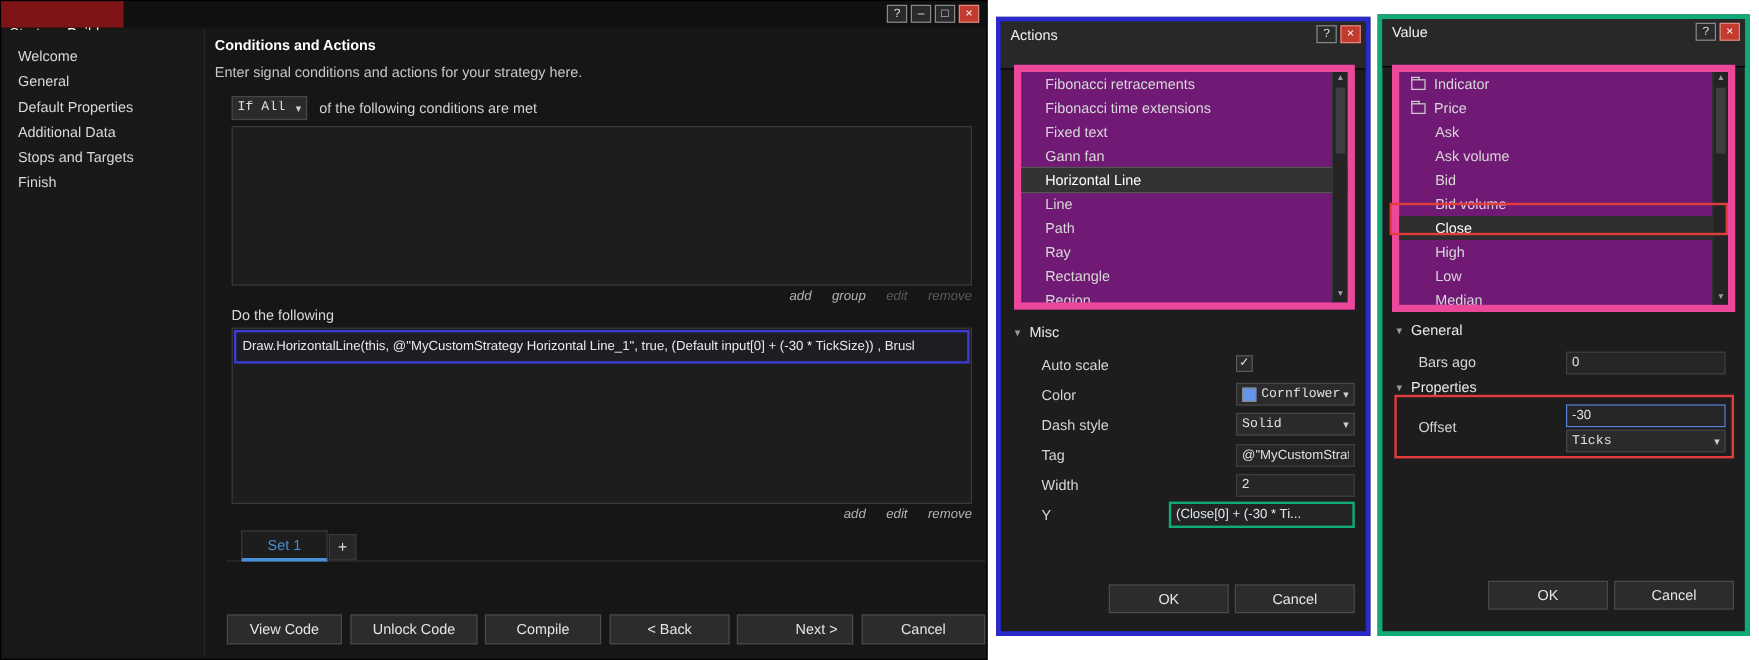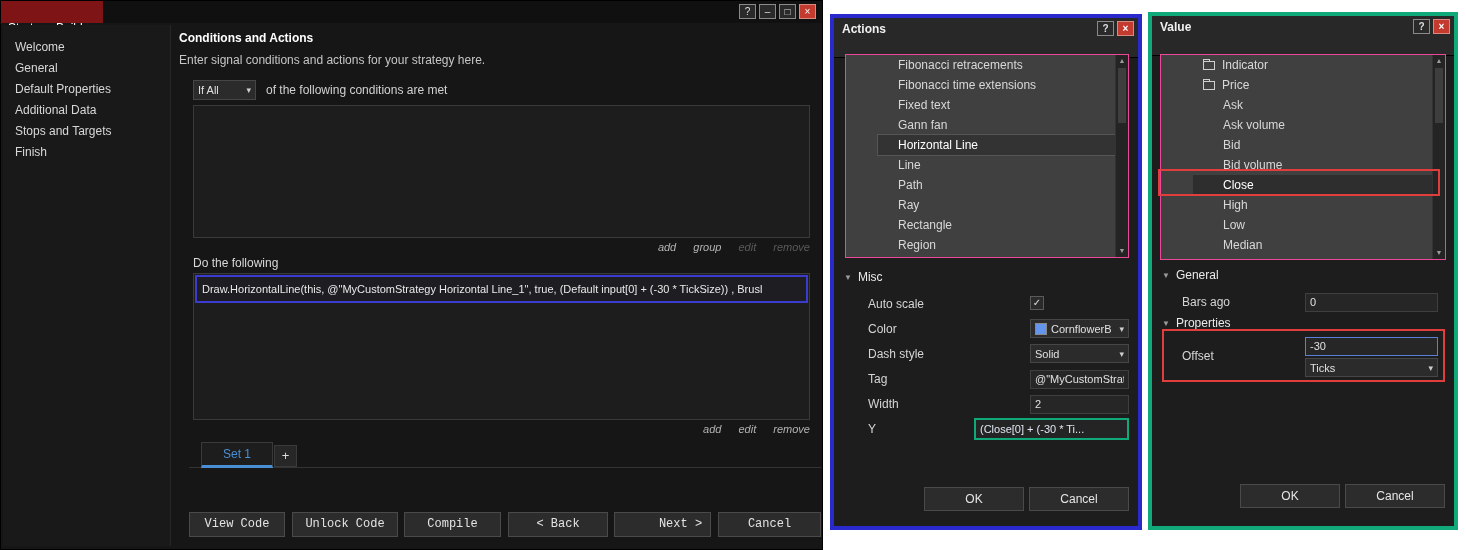--- a/index.html
+++ b/index.html
@@ -47,50 +47,50 @@
   .act-links { top:422px; }
 
   .tab-line { position:absolute; left:188px; top:466px; width:632px; border-top:1px solid #333; }
   .set-tab { position:absolute; left:200px; top:441px; width:72px; height:26px; background:#1d1d1d;
              border:1px solid #3a3a3a; border-bottom:3px solid #4a8fd4; color:#4a8fd4;
              text-align:center; line-height:22px; font-size:12px; }
   .add-tab { position:absolute; left:273px; top:444px; width:23px; height:22px; background:#272727;
              border:1px solid #3a3a3a; color:#dddddd; text-align:center; line-height:20px; font-size:13px; }
 
   .btn { position:absolute; top:511px; height:25px; background:#2c2c2c; border:1px solid #4a4a4a;
-         color:#e4e4e4; font-size:12px; text-align:center; line-height:23px; cursor:pointer;font-family:Liberation Mono, monospace; }
+         color:#e4e4e4; font-size:12px; text-align:center; line-height:23px; cursor:pointer; }
   .btn-viewcode { left:188px; width:96px; }
   .btn-unlock  { left:291px; width:106px; }
   .btn-compile { left:403px; width:97px; }
   .btn-back    { left:507px; width:100px; }
   .btn-next    { left:613px; width:97px;padding-left:36px; }
   .btn-cancel-main { left:717px; width:103px; }
 
   
   .dlg-titlebar { position:absolute; left:0; top:0; right:0; height:40px; background:#282828;
-                  border-bottom:1px solid #000;font-weight:bold; }
+                  border-bottom:1px solid #000; }
   .dlg-title { position:absolute; left:8px; top:0; line-height:22px; color:#f0f0f0; font-size:12px; }
   .dlg-tbtns { position:absolute; right:4px; top:3px; display:flex; gap:3px; }
-  .listbox { position:absolute; background:#404040; border:1px solid #ec4899; overflow:hidden;padding-left:32px; }
+  .listbox { position:absolute; background:#701a75; border:6px solid #ec4899; overflow:hidden; }
   .list-item { height:20px; line-height:20px; padding-left:20px; color:#d8d8d8; font-size:12px;
                white-space:nowrap; }
   .list-item.selected { background:#333333; color:#ffffff; outline:1px solid #555; }
   .scrollbar { position:absolute; top:0; right:0; bottom:0; width:13px; background:#242424;
                border-left:1px solid #333; }
   .sb-arrow { position:absolute; left:0; right:0; height:12px; font-size:7px; color:#9c9c9c;
               text-align:center; line-height:12px; }
   .sb-arrow.up { top:0; } .sb-arrow.down { bottom:0; }
   .sb-thumb { position:absolute; left:2px; right:2px; top:13px; height:55px; background:#3e3e3e; }
 
   .section-h { position:absolute; left:10px; color:#eaeaea; font-size:12px; }
   .expander { color:#9a9a9a; font-size:8px; margin-right:6px; vertical-align:1px; }
   .prop-label { position:absolute; color:#d5d5d5; font-size:12px; line-height:20px; }
   .dropdown { background:#2b2b2b; border:1px solid #464646; color:#e0e0e0; font-size:11px;
               display:flex; align-items:center; padding:0 4px; height:100%; }
-  .dd-text { flex:1; overflow:hidden; white-space:nowrap; }
+  .dd-text { flex:1; overflow:hidden; white-space:nowrap;font-family:Liberation Mono, monospace; }
   .dd-chevron { color:#cfcfcf; font-size:9px; margin-left:2px; }
   .swatch { width:12px; height:12px; border:1px solid #888; margin-right:4px; flex:none; }
   .tfield { background:#262626; border:1px solid #3f3f3f; color:#e0e0e0; font-size:11px;
             padding:0 4px; width:100%; height:100%; font-family:inherit; }
   .checkbox { width:14px; height:14px; background:#2a2a2a; border:1px solid #5a5a5a; color:#e0e0e0;
               font-size:10px; line-height:12px; text-align:center; }
   .dlg-btn { position:absolute; height:24px; width:100px; background:#2c2c2c; border:1px solid #4a4a4a;
              color:#e6e6e6; font-size:12px; text-align:center; line-height:22px; cursor:pointer; }
 
   

